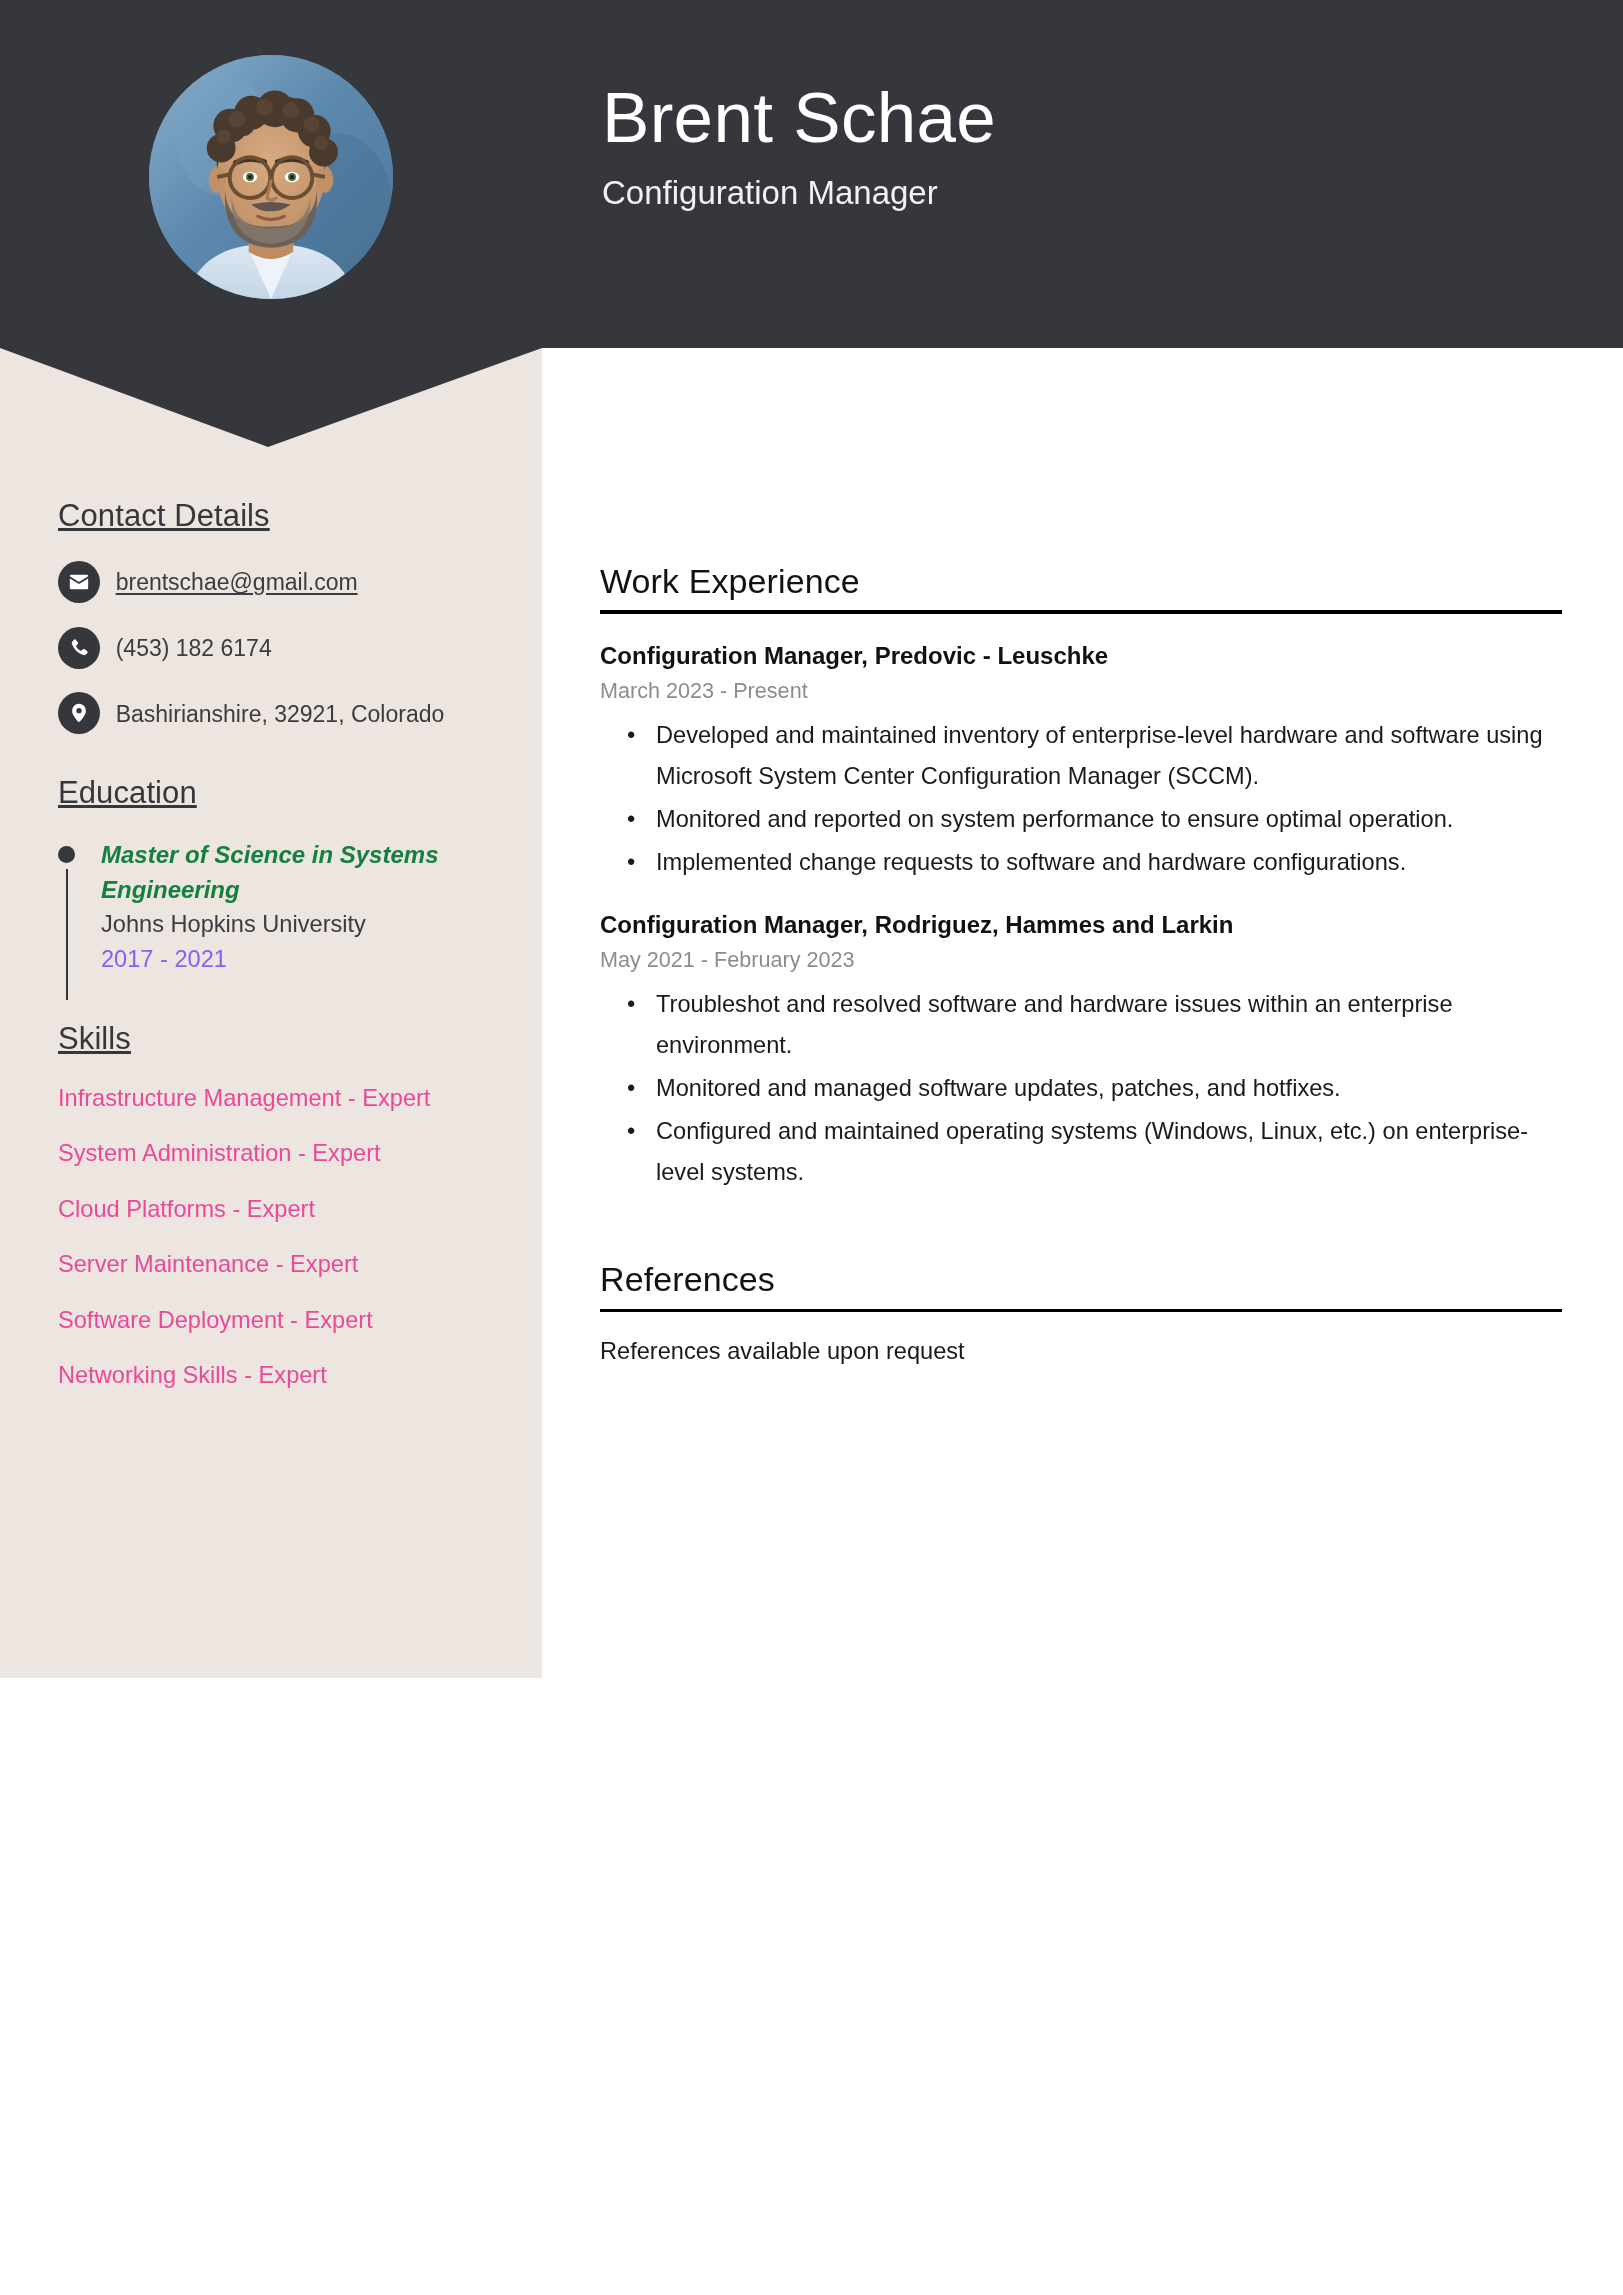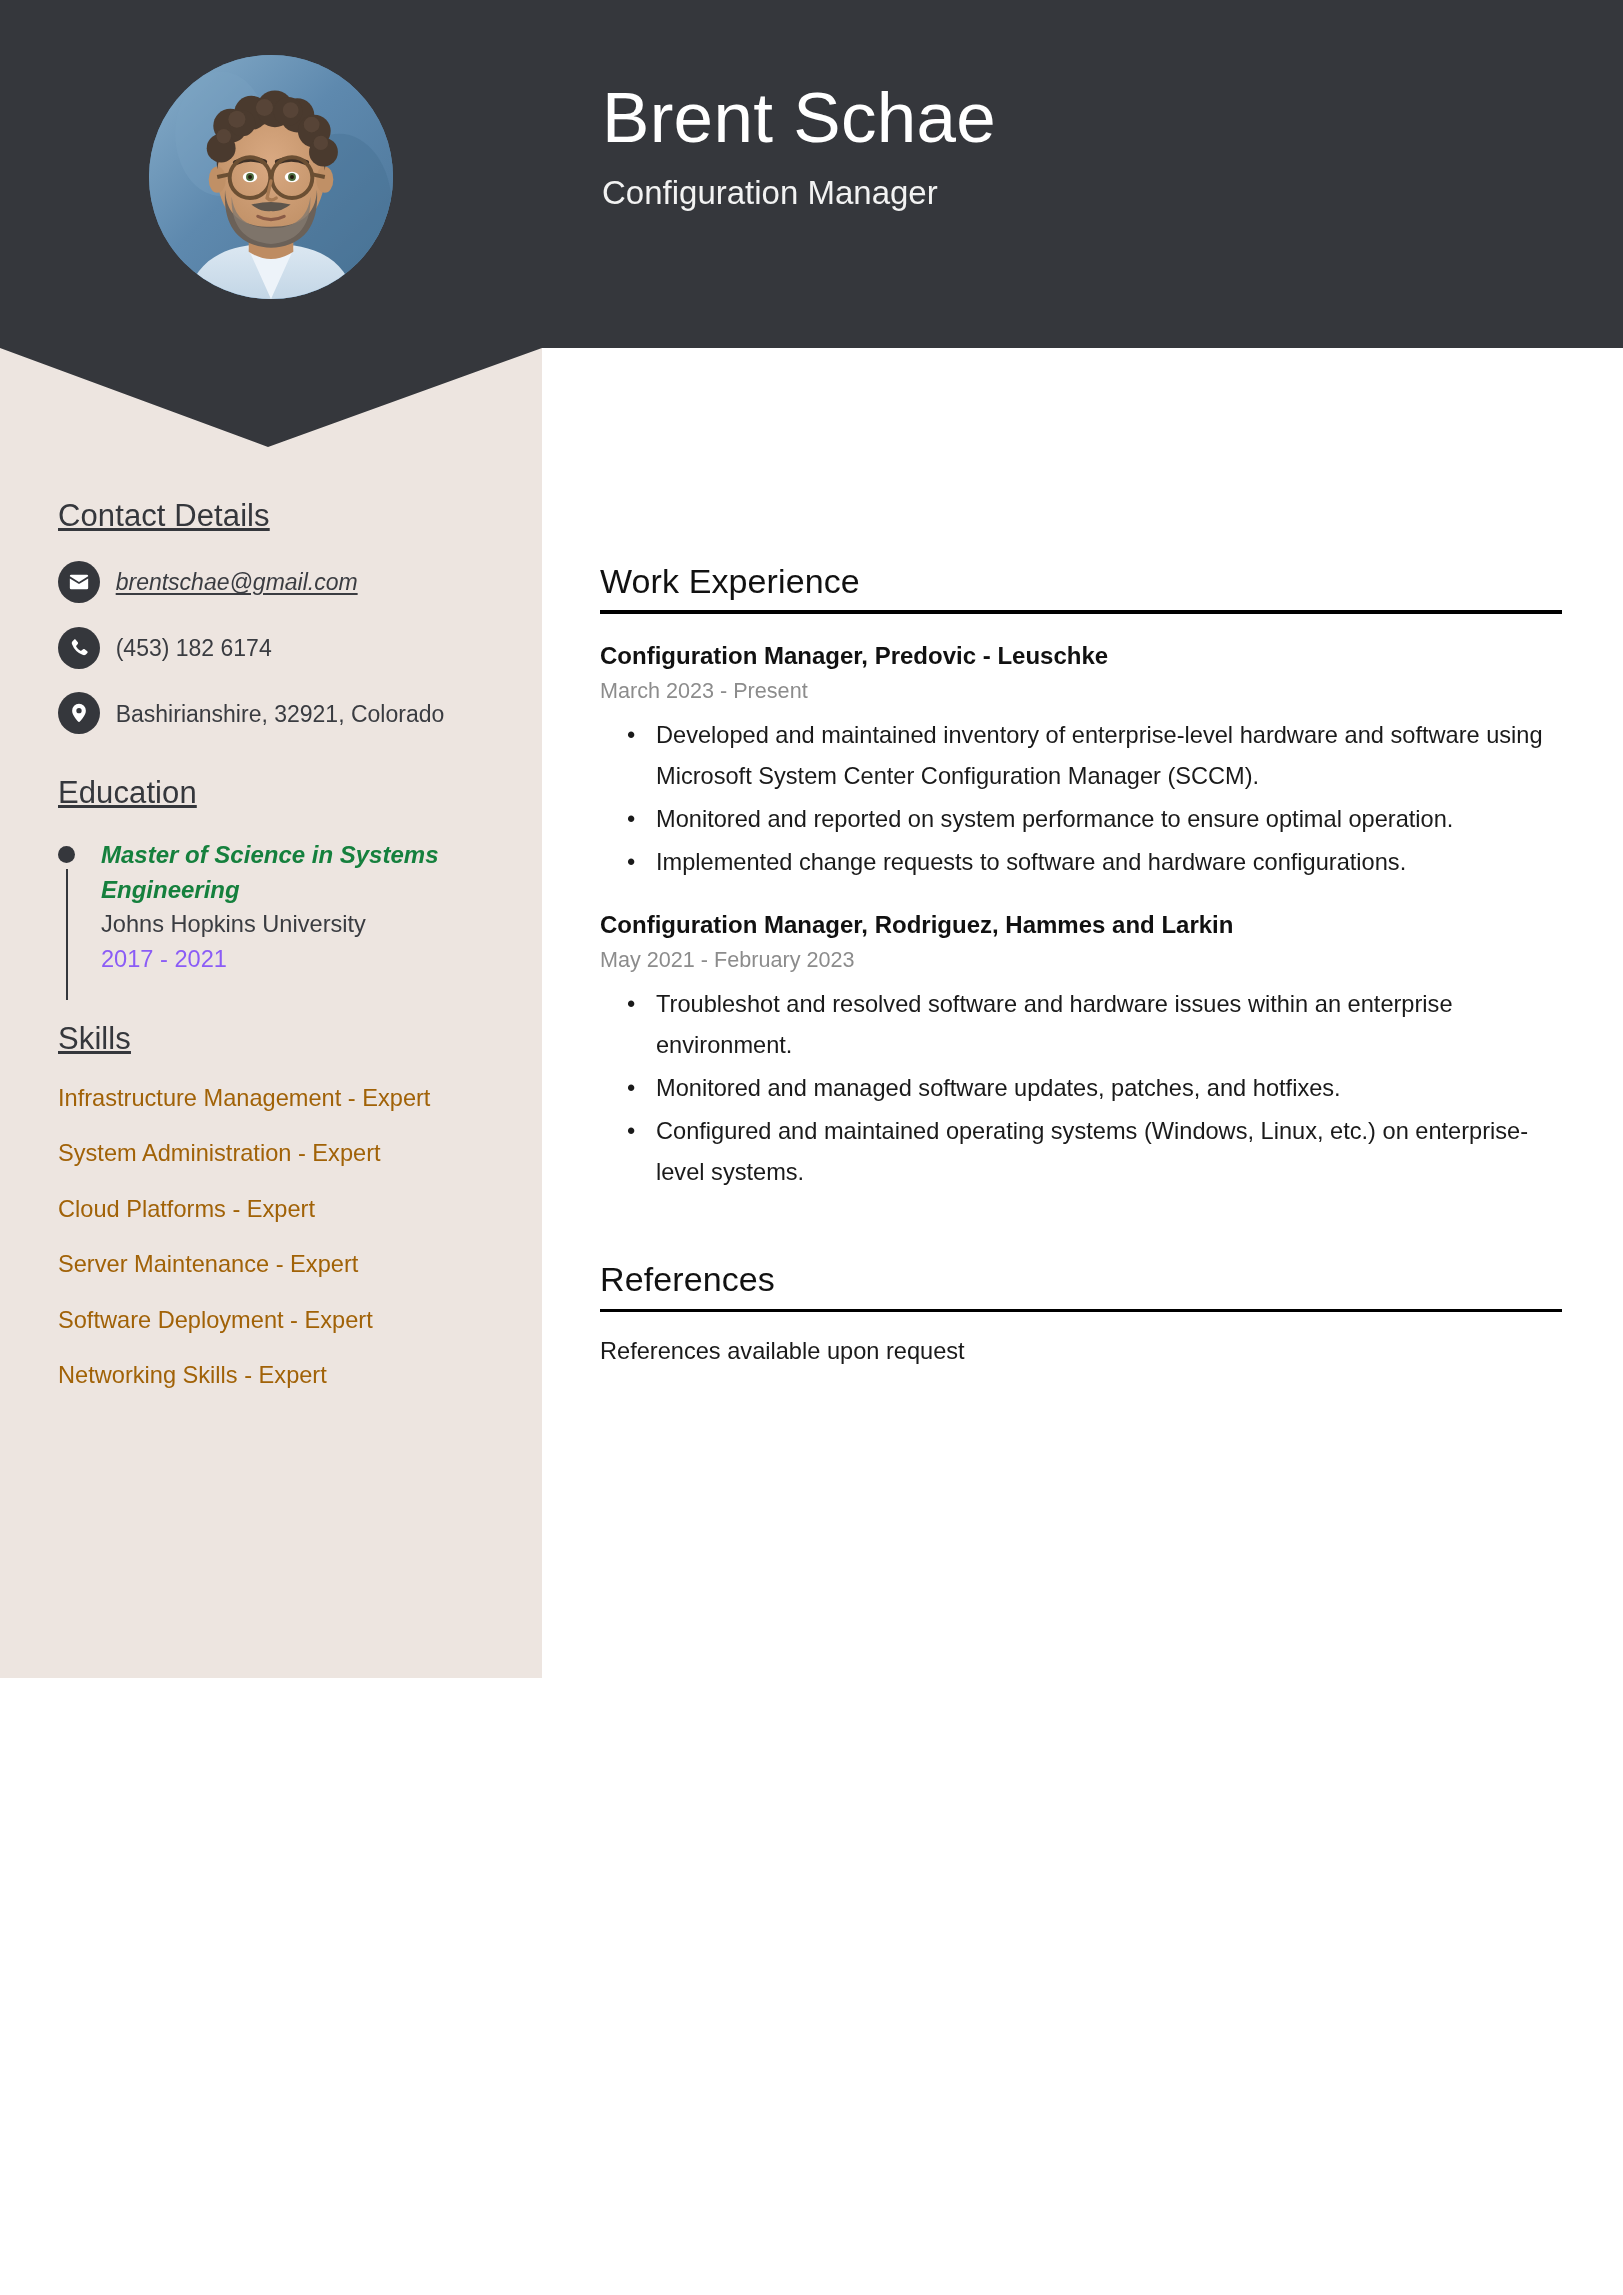--- a/index.html
+++ b/index.html
@@ -111,21 +111,20 @@
   .contact-text {
     font-size: 23px;
     line-height: 1.45;
     color: #3A3C41;
     padding-top: 5.2px;
     word-break: break-word;
   }
   .contact-text.link {
     text-decoration: underline;
     text-underline-offset: 3.3px;
-    font-style: italic;
   }
 
   #education-block { margin-top: 41px; }
   .edu-entry {
     position: relative;
     margin-top: 27.5px;
     padding-left: 43px;
   }
   .edu-dot {
     position: absolute;
@@ -160,21 +159,21 @@
     font-weight: 400;
     color: #8b5cf6;
     line-height: 1.42;
     margin-top: 1.3px;
   }
 
   #skills-block { margin-top: 45px; }
   .skills-list { margin-top: 25px; }
   .skill-item {
     font-size: 23.6px;
-    color: #a16207;
+    color: #ec4899;
     line-height: 1.42;
     margin-bottom: 22px;
   }
 
   
   #main {
     position: absolute;
     left: 600px;
     top: 491px;
     width: 962px;

